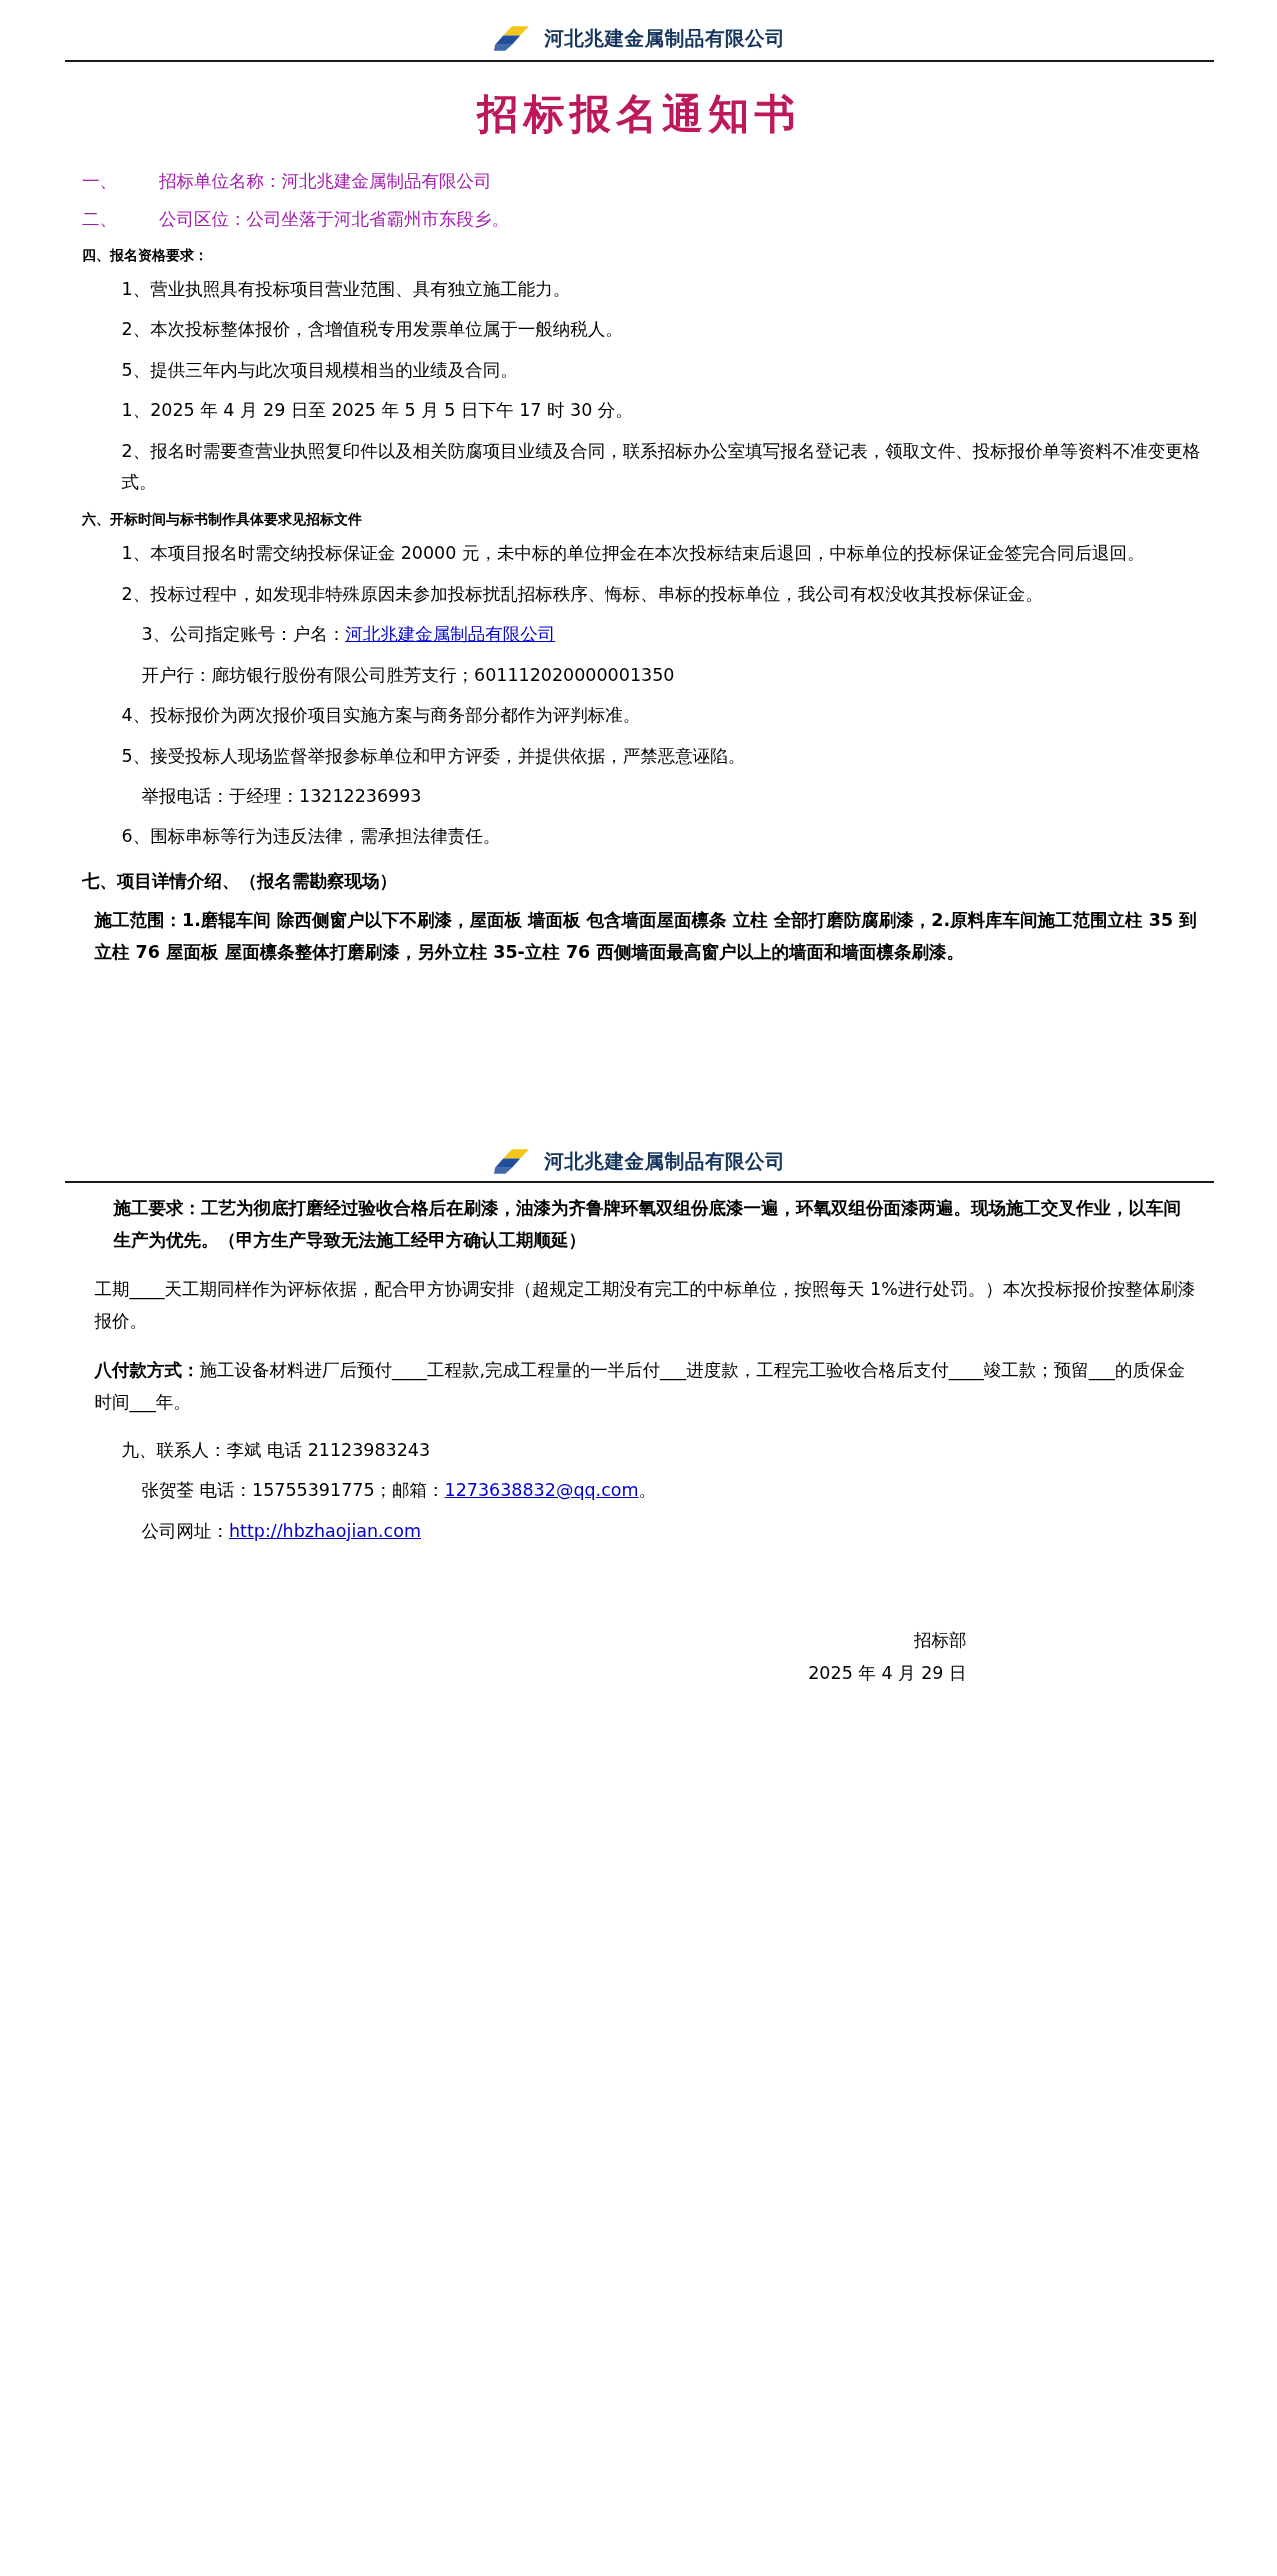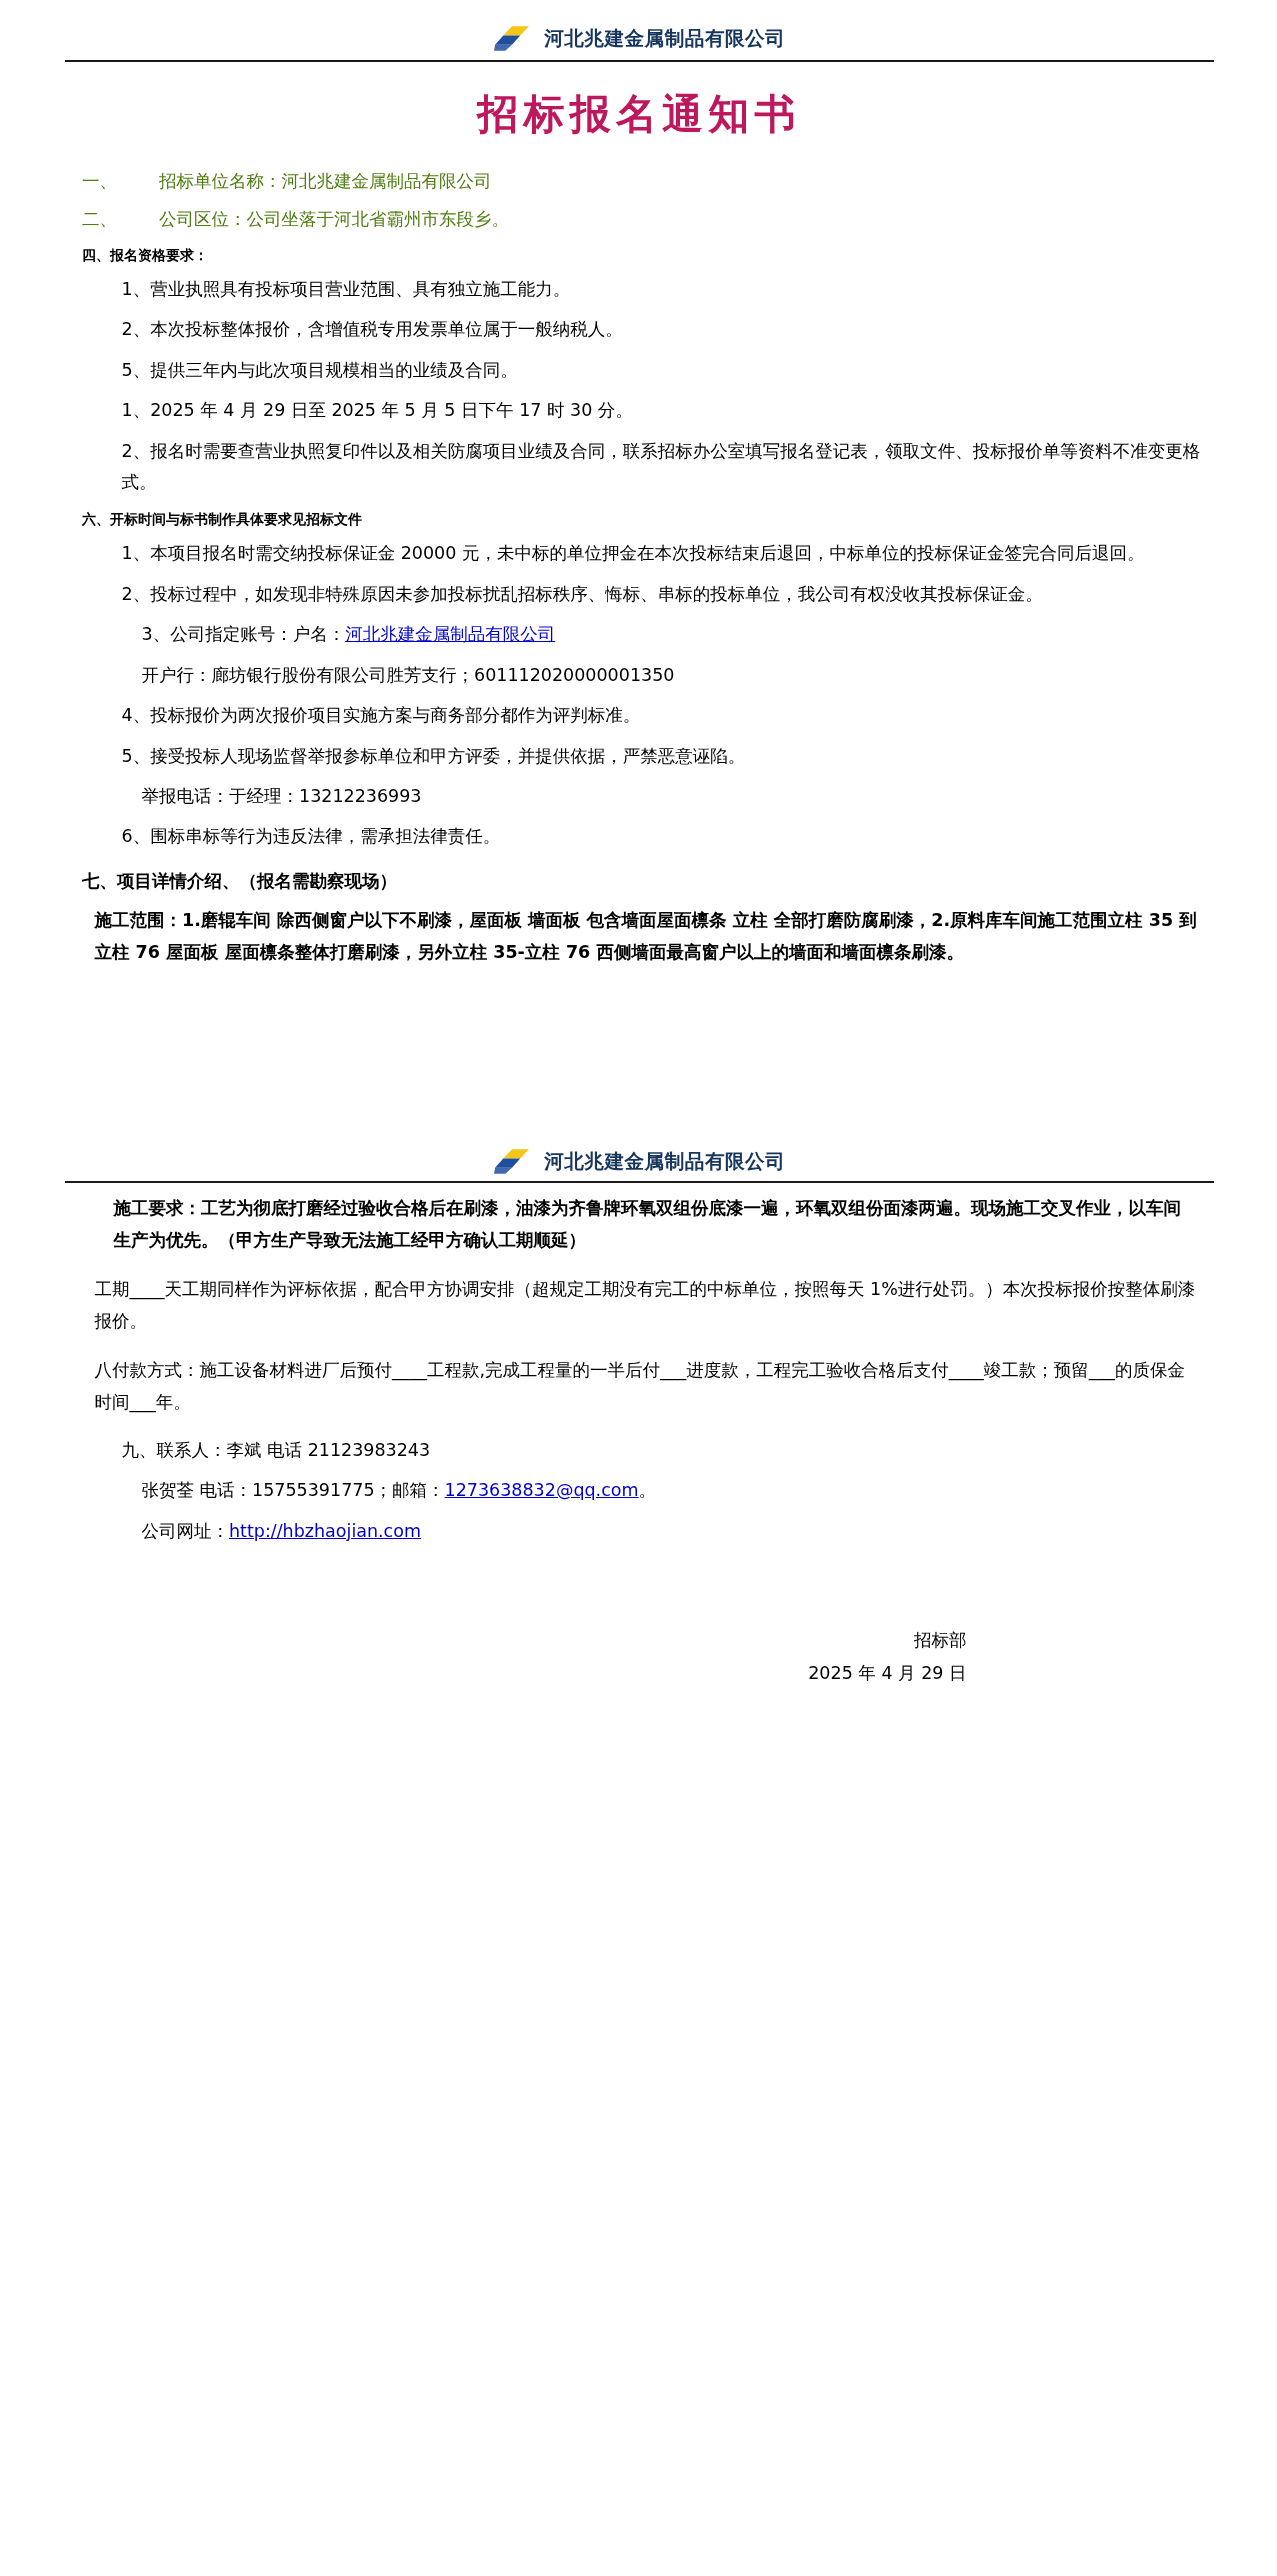--- a/index.html
+++ b/index.html
@@ -63,21 +63,21 @@
     letter-spacing: 5.2px;
     margin: 25px 0 24px 0;
     color: #be185d;
   }
 
   
   .line {
     font-size: 17.5px;
     line-height: 1.72;
     margin: 0 0 8.2px 0;
-    color: #4d7c0f;
+    color: #a21caf;
   }
   .lvl1 { 
     padding-left: 17.5px;
     text-indent: 0;
   }
   .lvl1 .num {
     display: inline-block;
     min-width: 49px;
   }
   .lvl1 .gap {
@@ -96,21 +96,21 @@
     line-height: 1.78;
     padding-left: 57px;
     margin: 0 0 9.3px 0;
   }
   .sub2 {
     font-size: 17.5px;
     line-height: 1.78;
     padding-left: 77px;
     margin: 0 0 9.3px 0;
   }
-  .bold { font-weight: 400; }
+  .bold { font-weight: 700; }
   .spacer-sm { height: 9.3px; }
   .gap-big { height: 170px; }
 
   .section-bold {
     font-size: 17.5px;
     font-weight: 700;
     line-height: 1.78;
     padding-left: 17.5px;
     margin: 13.4px 0 8.2px 0;
   }

